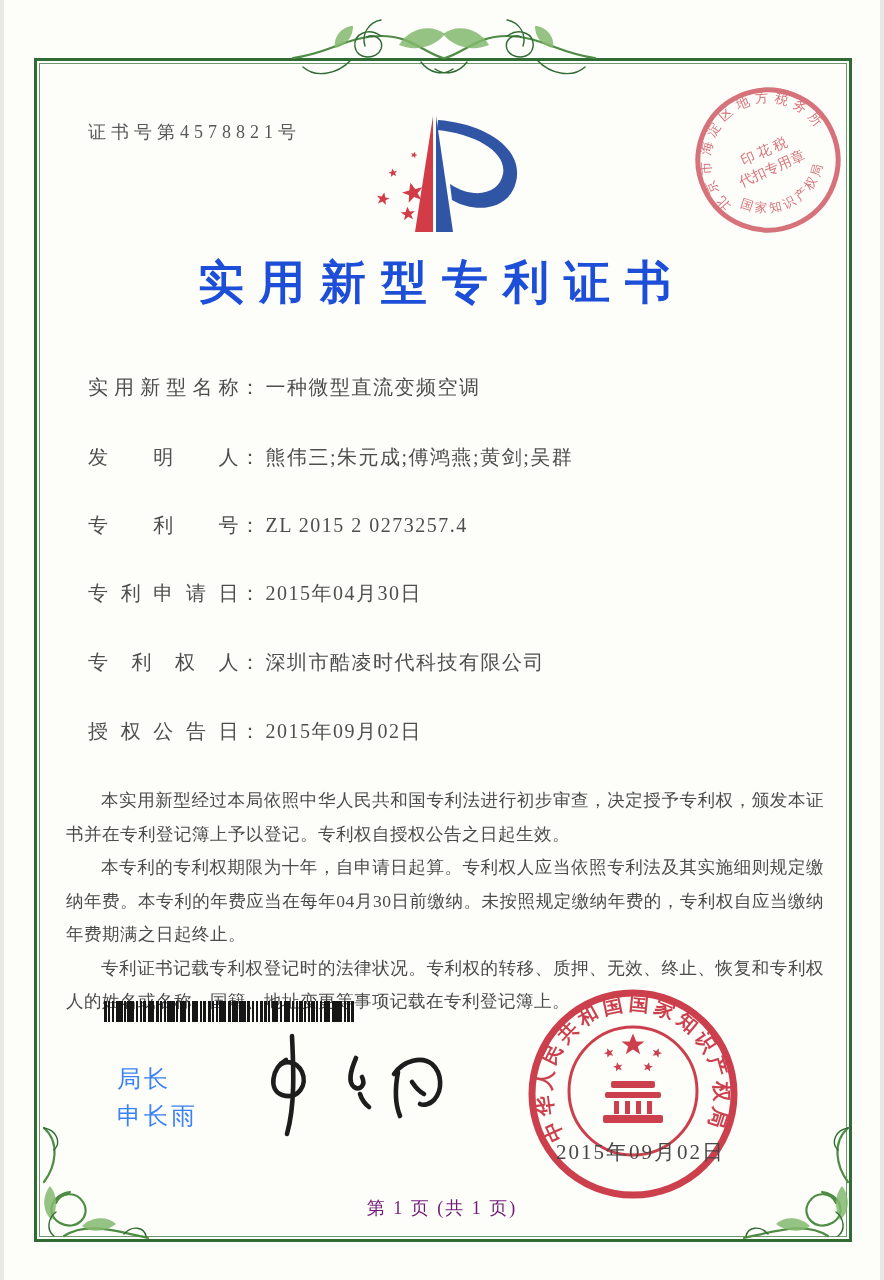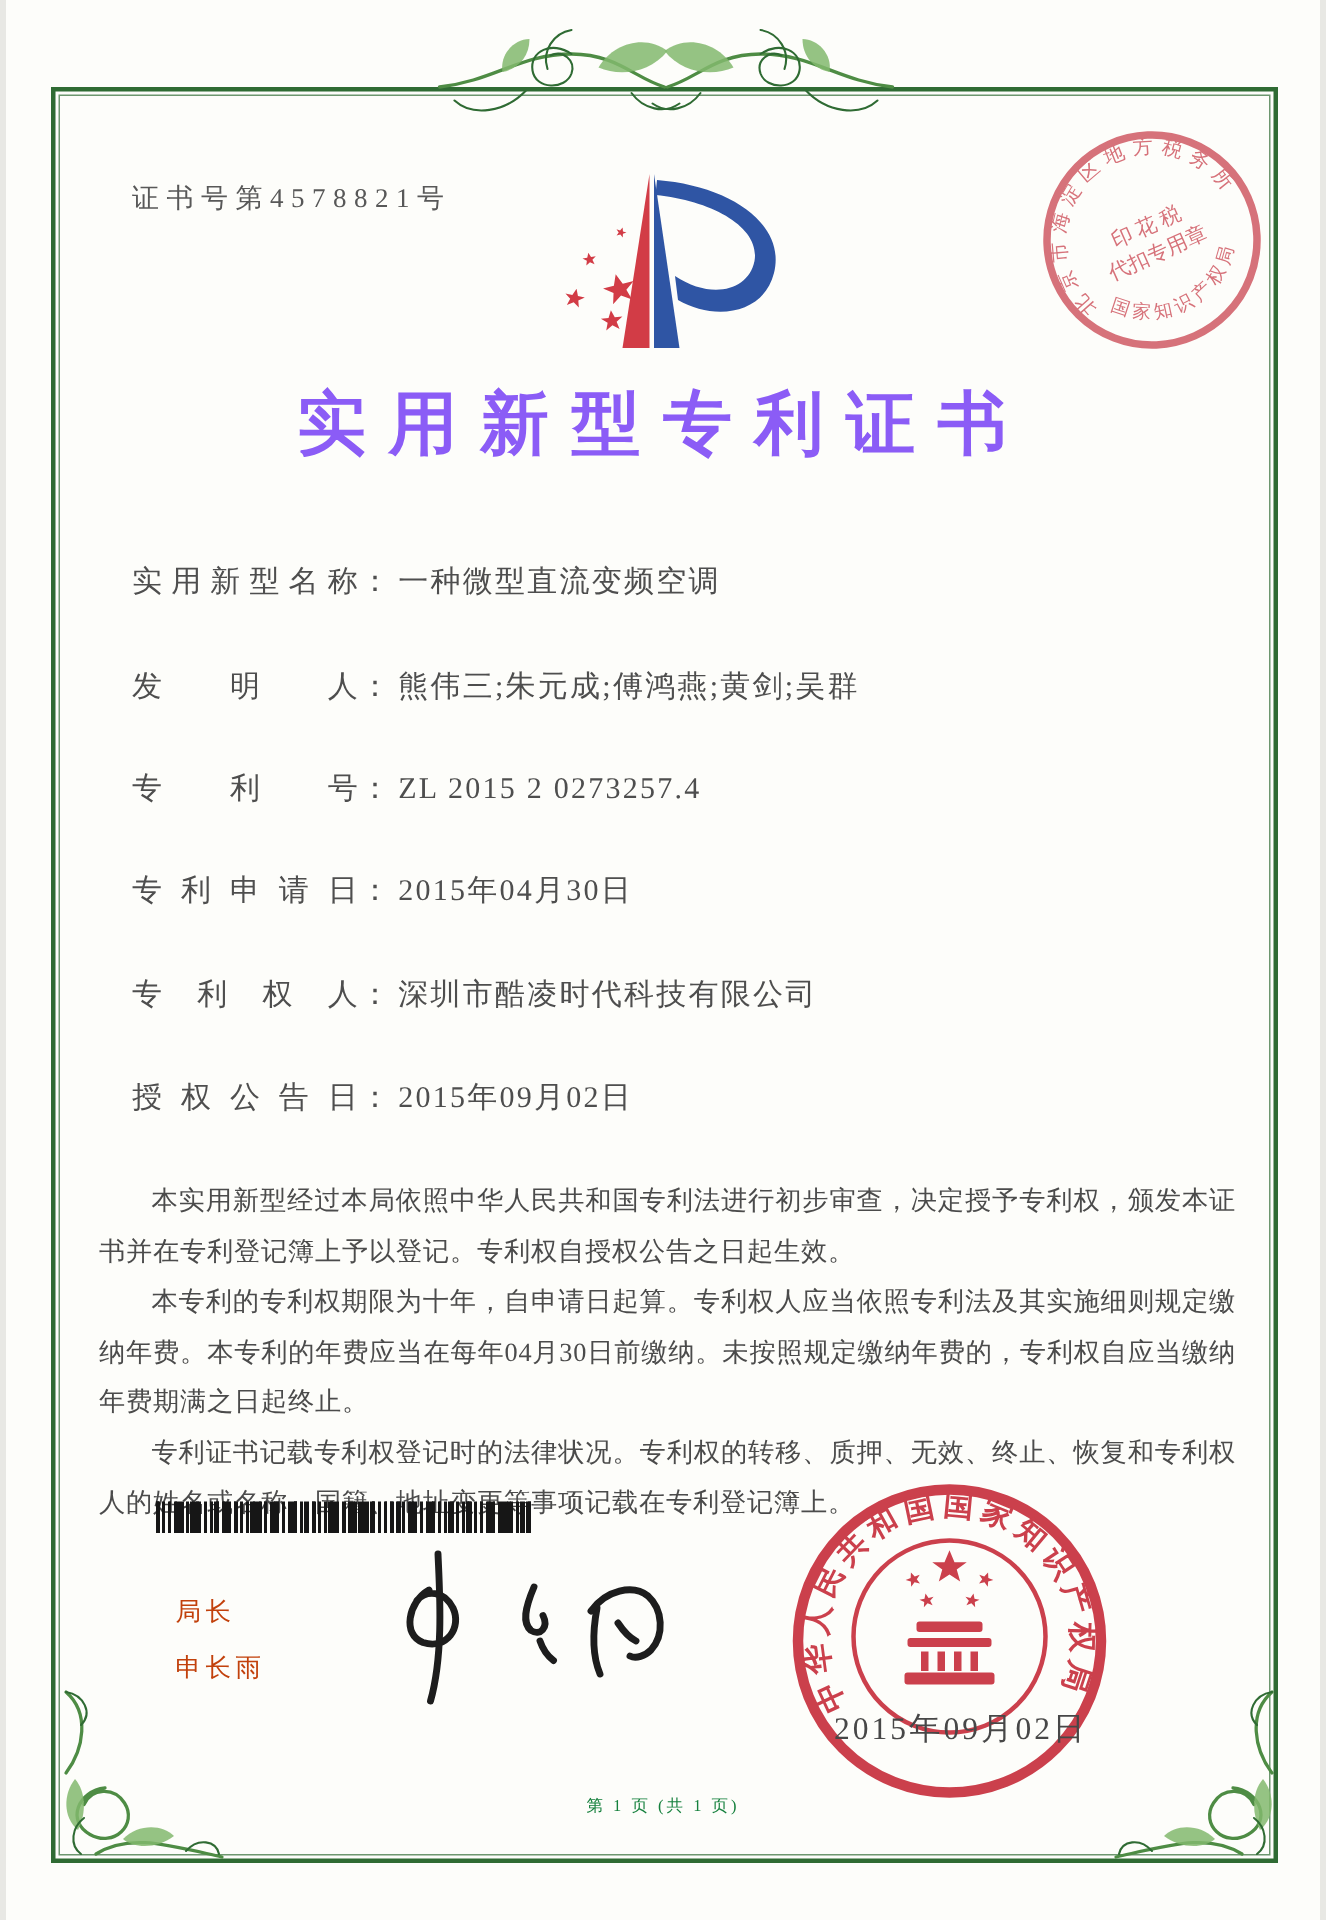--- a/index.html
+++ b/index.html
@@ -8,52 +8,52 @@
   .frame{position:absolute;left:30px;top:58px;width:812px;height:1178px;
          border:3px solid var(--frame_green);}
   .frame-inner{position:absolute;inset:2px;border:1px solid var(--frame_green);opacity:.7;}
   .deco{position:absolute;pointer-events:none;}
   .green-st{stroke:var(--vine_green);fill:none;stroke-width:2.2;stroke-linecap:round;}
   .green-st2{stroke:var(--frame_green);fill:none;stroke-width:1.4;stroke-linecap:round;}
   .green-leaf{fill:var(--leaf_green);stroke:none;opacity:.85;}
 
   .cert-no{position:absolute;left:84px;top:120px;font-size:18px;letter-spacing:5px;color:#585858;}
   .title{position:absolute;left:0;right:0;top:252px;text-align:center;font-size:46px;
-         font-weight:600;letter-spacing:15px;color:#8b5cf6;}
+         font-weight:600;letter-spacing:15px;color:#1d4ed8;}
 
   .field{position:absolute;left:84px;font-size:20px;letter-spacing:1.5px;color:#4e4e4e;white-space:nowrap;}
   .flabel{display:inline-block;width:152px;text-align:justify;text-align-last:justify;vertical-align:top;}
   .fcolon{display:inline-block;margin:0 4px 0 0;}
 
   .paras{position:absolute;left:62px;top:784px;width:758px;font-size:17.5px;line-height:33.5px;
          text-align:justify;color:#4b4b4b;letter-spacing:.5px;}
   .paras p{margin:0;text-indent:2em;}
 
   .barcode{position:absolute;left:100px;top:1001px;width:252px;height:21px;background:
     repeating-linear-gradient(90deg,#161616 0 2px,transparent 2px 4px),
     repeating-linear-gradient(90deg,#161616 0 1px,transparent 1px 9px),
     repeating-linear-gradient(90deg,#161616 0 3px,transparent 3px 13px),
     repeating-linear-gradient(90deg,#161616 0 2px,transparent 2px 23px);}
 
-  .signer{position:absolute;left:113px;font-size:17px;color:#c2410c;letter-spacing:3px;
+  .signer{position:absolute;left:113px;font-size:24px;color:#3b82f6;letter-spacing:3px;
           font-family:Liberation Serif, serif;}
   .sig-svg{position:absolute;left:248px;top:1030px;}
   .sig-stroke{stroke:#1d1d1d;stroke-width:4.6;fill:none;stroke-linecap:round;stroke-linejoin:round;}
 
   .seal-svg{position:absolute;left:518px;top:983px;opacity:.93;}
   .seal-red{fill:var(--seal_red);}
   .seal-ring{stroke:var(--seal_red);fill:none;}
   .seal-date{position:absolute;left:552px;top:1138px;font-size:21px;letter-spacing:2px;color:#474747;z-index:5;}
 
   .stamp-svg{position:absolute;left:686px;top:82px;opacity:.85;}
   .stamp-red{fill:var(--stamp_red);}
   .stamp-ring{stroke:var(--stamp_red);fill:none;}
 
-  .footer{position:absolute;left:0;right:0;top:1196px;text-align:center;font-size:11px;
-          letter-spacing:2px;color:#15803d;}
+  .footer{position:absolute;left:0;right:0;top:1196px;text-align:center;font-size:18px;
+          letter-spacing:2px;color:#701a75;}
 </style>
 </head>
 <body>
 
 <div class="page">
 
   <svg width="0" height="0" style="position:absolute" aria-hidden="true">
     <defs>
       <path id="st" d="M0,-10 L2.9,-3.1 10,-3.1 4.2,1.2 6.2,8.1 0,4 -6.2,8.1 -4.2,1.2 -10,-3.1 -2.9,-3.1 Z"></path>
     </defs>

